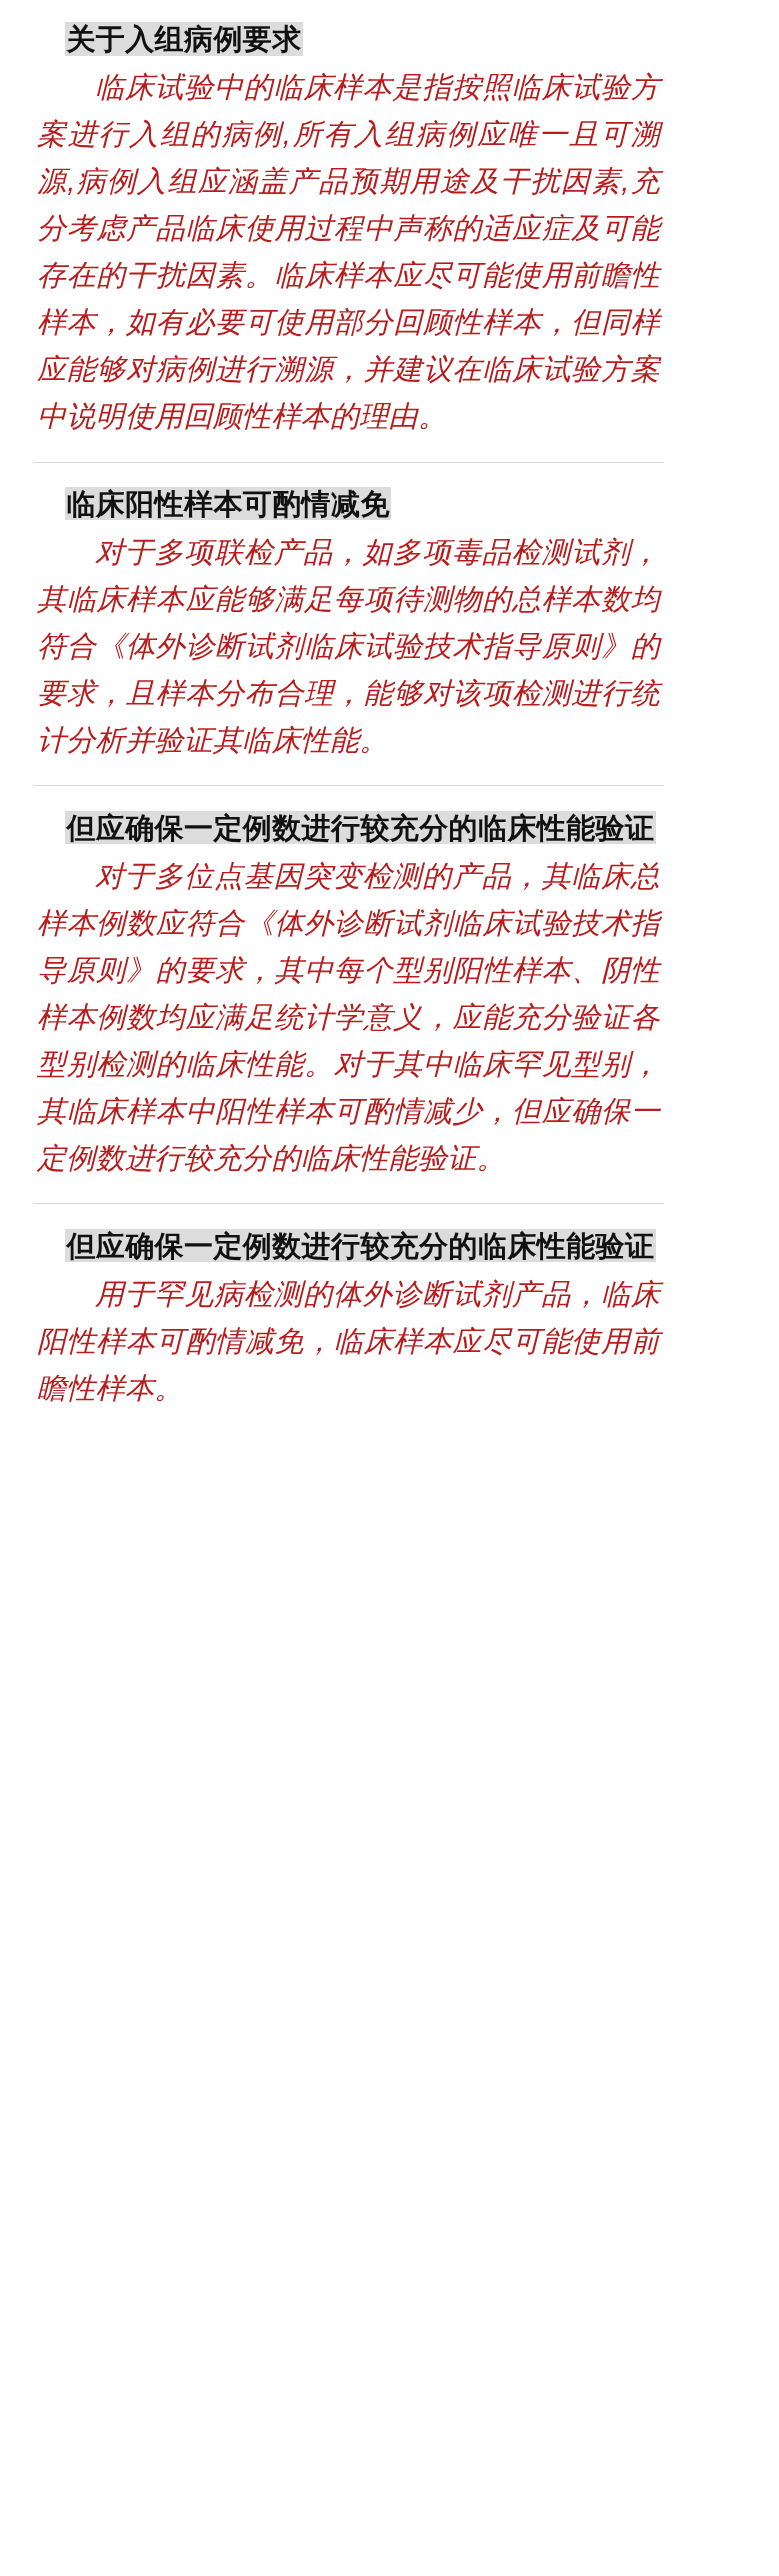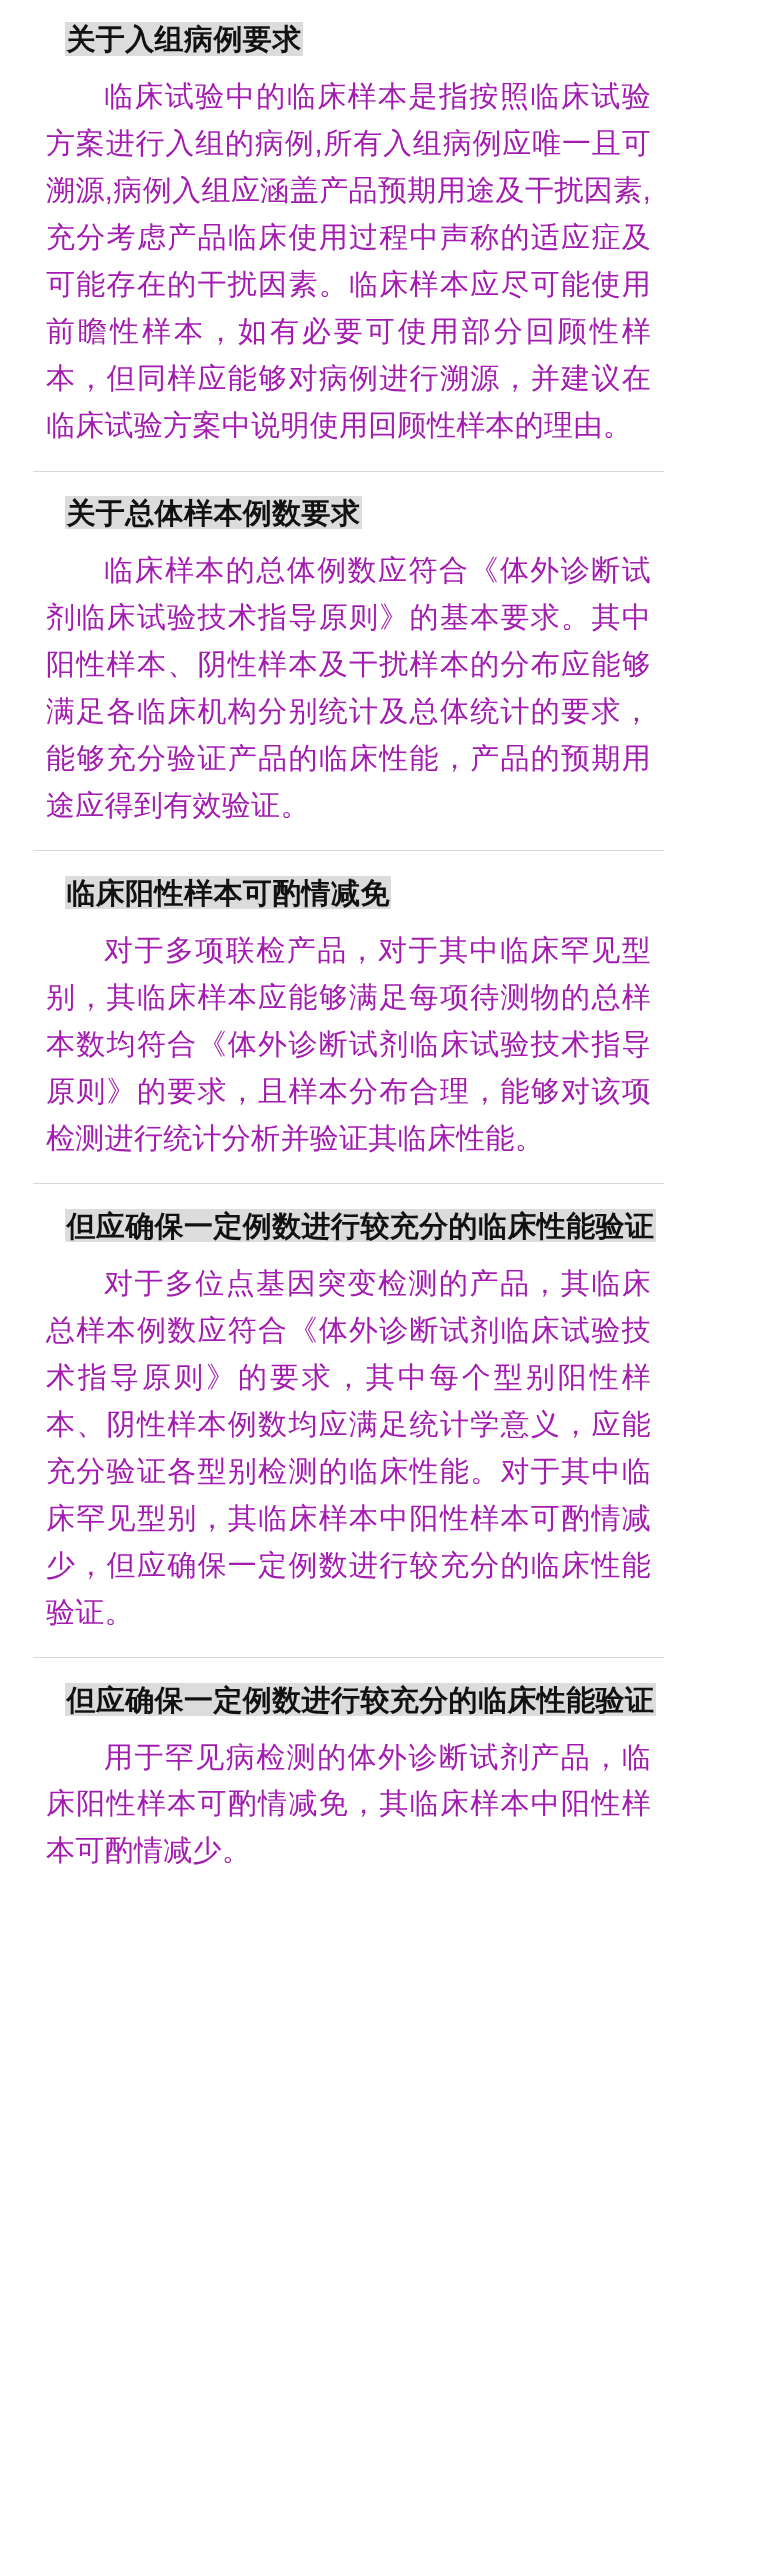--- a/index.html
+++ b/index.html
@@ -41,25 +41,26 @@
     -webkit-box-decoration-break: clone;
   }
   .heading-indent {
     display: inline-block;
     width: 32px;
   }
   .sec-body {
     font-size: 29px;
     line-height: 1.62;
     letter-spacing: 0.3px;
-    color: #a21caf;
-    margin: 13px;
+    color: #b91c1c;
+    margin: 4px;
     text-align: justify;
     text-justify: inter-ideograph;
     text-indent: 58px;
+    font-style: italic;
   }
   .divider {
     height: 0.7px;
     background: #d8d8d8;
     margin: 21.6px 0 0 0;
     border: 0;
   }
   .section:last-of-type .divider {
     display: none;
   }
@@ -68,38 +69,33 @@
 <body>
 
 <div class="page">
 
   <div class="section">
     <h2 class="sec-heading"><span class="heading-indent"></span><span class="hl">关于入组病例要求</span></h2>
     <p class="sec-body">临床试验中的临床样本是指按照临床试验方案进行入组的病例,所有入组病例应唯一且可溯源,病例入组应涵盖产品预期用途及干扰因素,充分考虑产品临床使用过程中声称的适应症及可能存在的干扰因素。临床样本应尽可能使用前瞻性样本，如有必要可使用部分回顾性样本，但同样应能够对病例进行溯源，并建议在临床试验方案中说明使用回顾性样本的理由。</p>
     <hr class="divider">
   </div>
 
-  <div class="section">
-    <h2 class="sec-heading"><span class="heading-indent"></span><span class="hl">关于总体样本例数要求</span></h2>
-    <p class="sec-body">临床样本的总体例数应符合《体外诊断试剂临床试验技术指导原则》的基本要求。其中阳性样本、阴性样本及干扰样本的分布应能够满足各临床机构分别统计及总体统计的要求，能够充分验证产品的临床性能，产品的预期用途应得到有效验证。</p>
-    <hr class="divider">
-  </div>
 
   <div class="section">
     <h2 class="sec-heading"><span class="heading-indent"></span><span class="hl">临床阳性样本可酌情减免</span></h2>
-    <p class="sec-body">对于多项联检产品，对于其中临床罕见型别，其临床样本应能够满足每项待测物的总样本数均符合《体外诊断试剂临床试验技术指导原则》的要求，且样本分布合理，能够对该项检测进行统计分析并验证其临床性能。</p>
+    <p class="sec-body">对于多项联检产品，如多项毒品检测试剂，其临床样本应能够满足每项待测物的总样本数均符合《体外诊断试剂临床试验技术指导原则》的要求，且样本分布合理，能够对该项检测进行统计分析并验证其临床性能。</p>
     <hr class="divider">
   </div>
 
   <div class="section">
     <h2 class="sec-heading"><span class="heading-indent"></span><span class="hl">但应确保一定例数进行较充分的临床性能验证</span></h2>
     <p class="sec-body">对于多位点基因突变检测的产品，其临床总样本例数应符合《体外诊断试剂临床试验技术指导原则》的要求，其中每个型别阳性样本、阴性样本例数均应满足统计学意义，应能充分验证各型别检测的临床性能。对于其中临床罕见型别，其临床样本中阳性样本可酌情减少，但应确保一定例数进行较充分的临床性能验证。</p>
     <hr class="divider">
   </div>
 
   <div class="section">
     <h2 class="sec-heading"><span class="heading-indent"></span><span class="hl">但应确保一定例数进行较充分的临床性能验证</span></h2>
-    <p class="sec-body">用于罕见病检测的体外诊断试剂产品，临床阳性样本可酌情减免，其临床样本中阳性样本可酌情减少。</p>
+    <p class="sec-body">用于罕见病检测的体外诊断试剂产品，临床阳性样本可酌情减免，临床样本应尽可能使用前瞻性样本。</p>
 
   </div>
 
 </div>
 
 
 </body></html>

